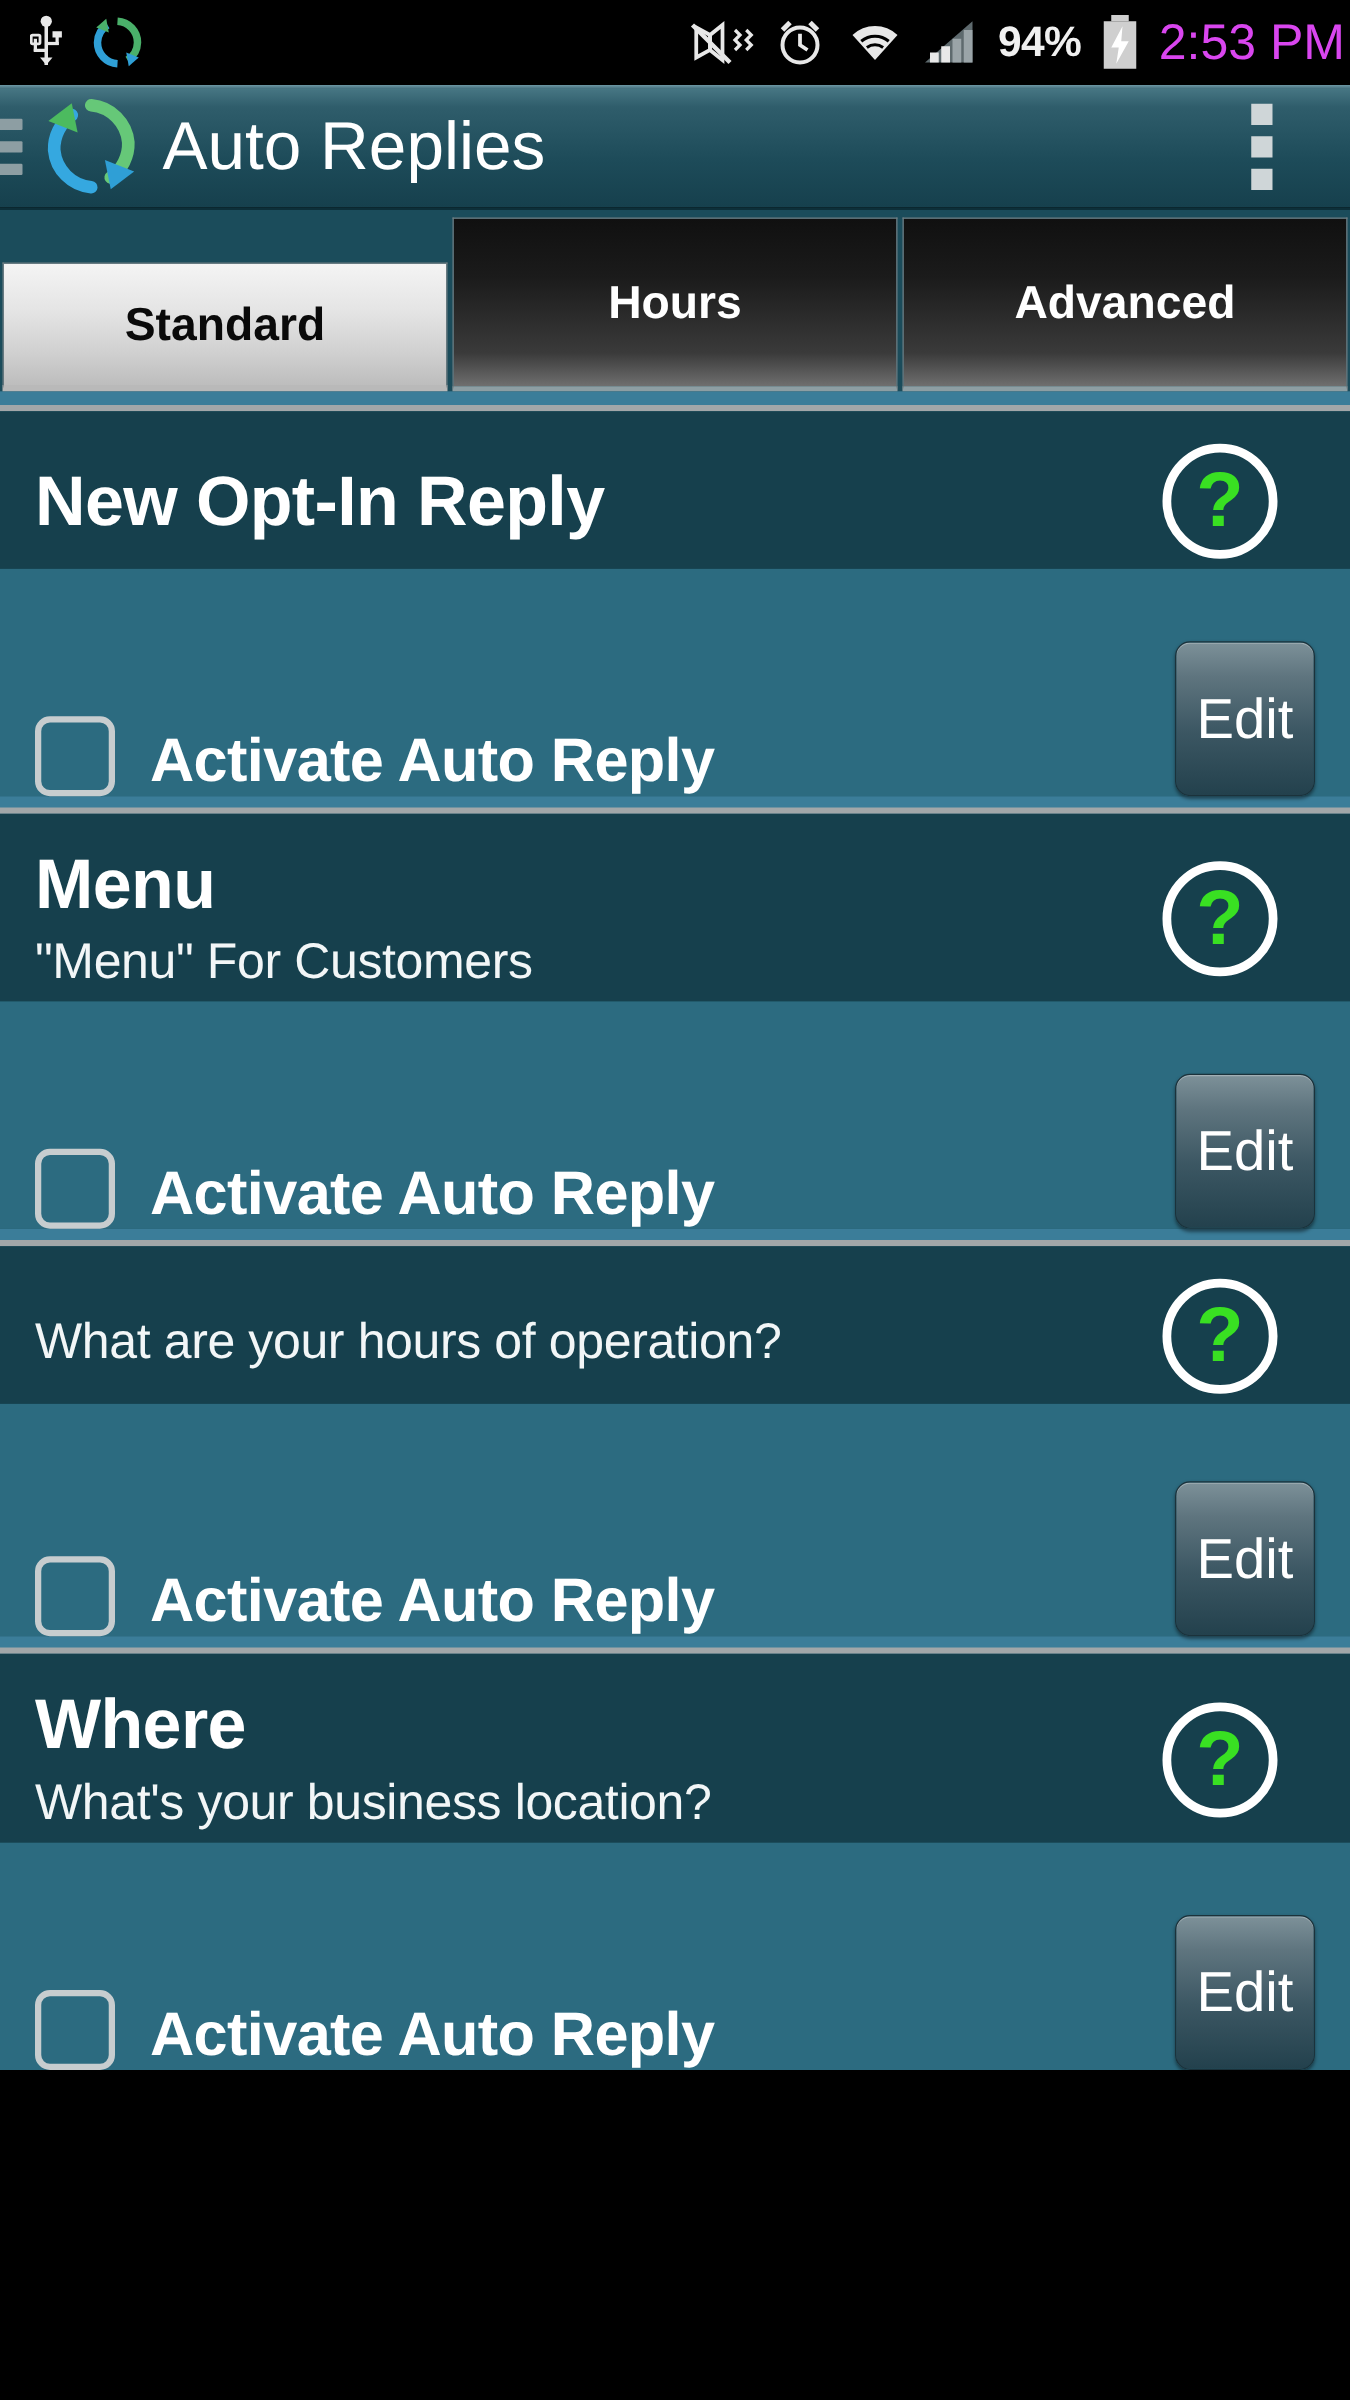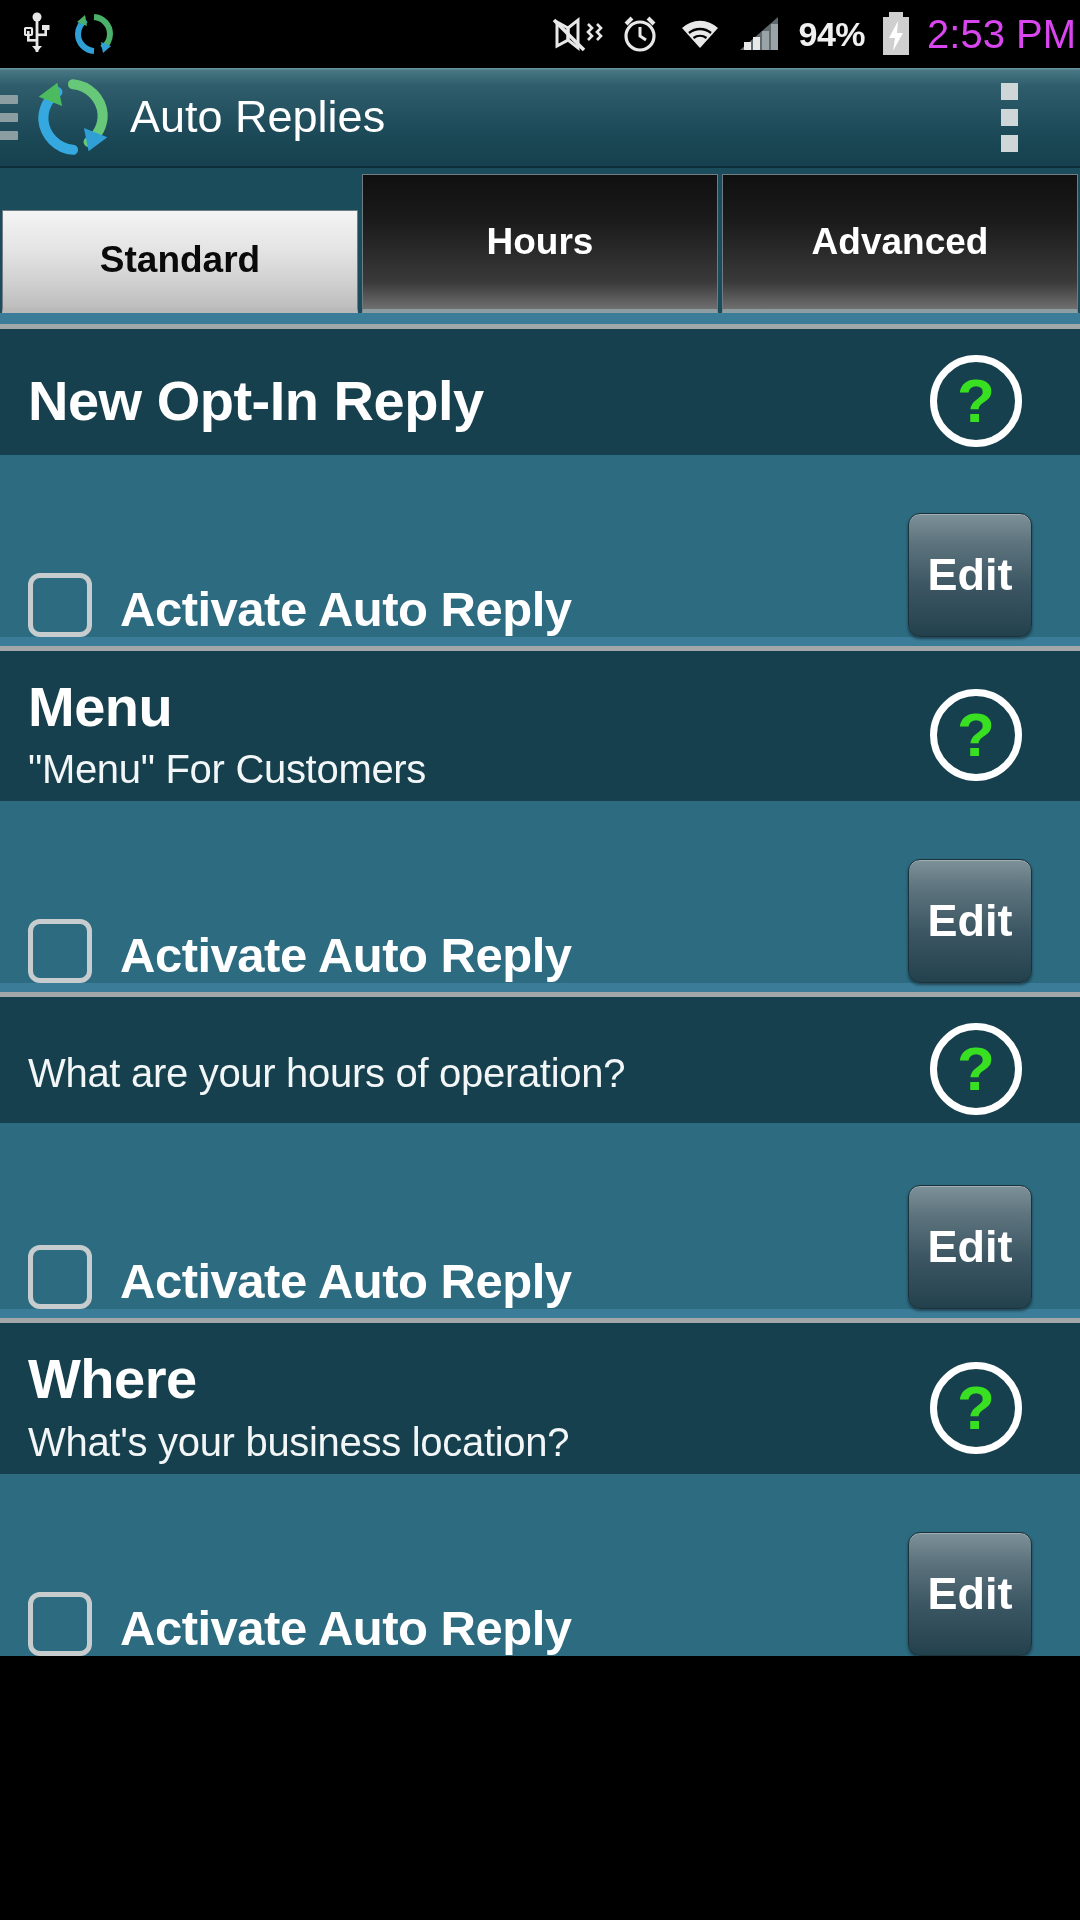--- a/index.html
+++ b/index.html
@@ -43,21 +43,21 @@
     background:linear-gradient(to bottom,#6d98a4,#456f7d);
   }
   .hamburger{
     width:34px; margin-left:-16px; display:flex; flex-direction:column; gap:9px;
     flex:0 0 auto;
   }
   .hamburger span{ display:block; height:9px; background:#8d9ea3; border-radius:1px; }
   .app-logo{ width:78px; height:78px; margin-left:16px; flex:0 0 auto; }
   .app-title{
     margin-left:18px;
-    font-size:45px; color:#ffffff; font-weight:normal;
+    font-size:54px; color:#ffffff; font-weight:normal;
     letter-spacing:0px; white-space:nowrap;
   }
   .overflow{
     margin-left:auto; margin-right:62px;
     display:flex; flex-direction:column; gap:9px;
   }
   .overflow i{ display:block; width:17px; height:17px; background:#cfd6d8; }
 
   
   .tabbar{
@@ -131,28 +131,28 @@
     width:64px; height:64px;
     border:5px solid #c7cdcf; border-radius:12px;
     background:transparent;
   }
   .cb-label{
     margin-left:28px;
     font-size:49px; font-weight:bold; color:#ffffff;
     letter-spacing:-0.5px; white-space:nowrap;
   }
   .edit-btn{
-    margin-left:auto; margin-right:20px;
-    width:124px; height:124px;
+    margin-left:auto; margin-right:0;
+    width:112px; height:124px;
     border-radius:12px;
     background:linear-gradient(to bottom,#7d9199 0%,#5f757f 22%,#3c5763 58%,#23414d 100%);
     border:1px solid #1b323b;
     box-shadow:0 2px 3px rgba(0,0,0,0.45), inset 0 1px 0 rgba(255,255,255,0.28);
     display:flex; align-items:center; justify-content:center;
-    font-size:45px; font-weight:bold; color:#ffffff;
+    font-size:45px; font-weight:normal; color:#ffffff;
   }
 </style>
 </head>
 <body>
 
 <div class="statusbar">
   <div class="sb-left">
     <svg class="sb-icon" width="26" height="44" viewBox="0 0 26 44">
       <circle cx="13" cy="5" r="4.5" fill="#e8e8e8"></circle>
       <rect x="11.6" y="6" width="2.8" height="34" fill="#e8e8e8"></rect>

